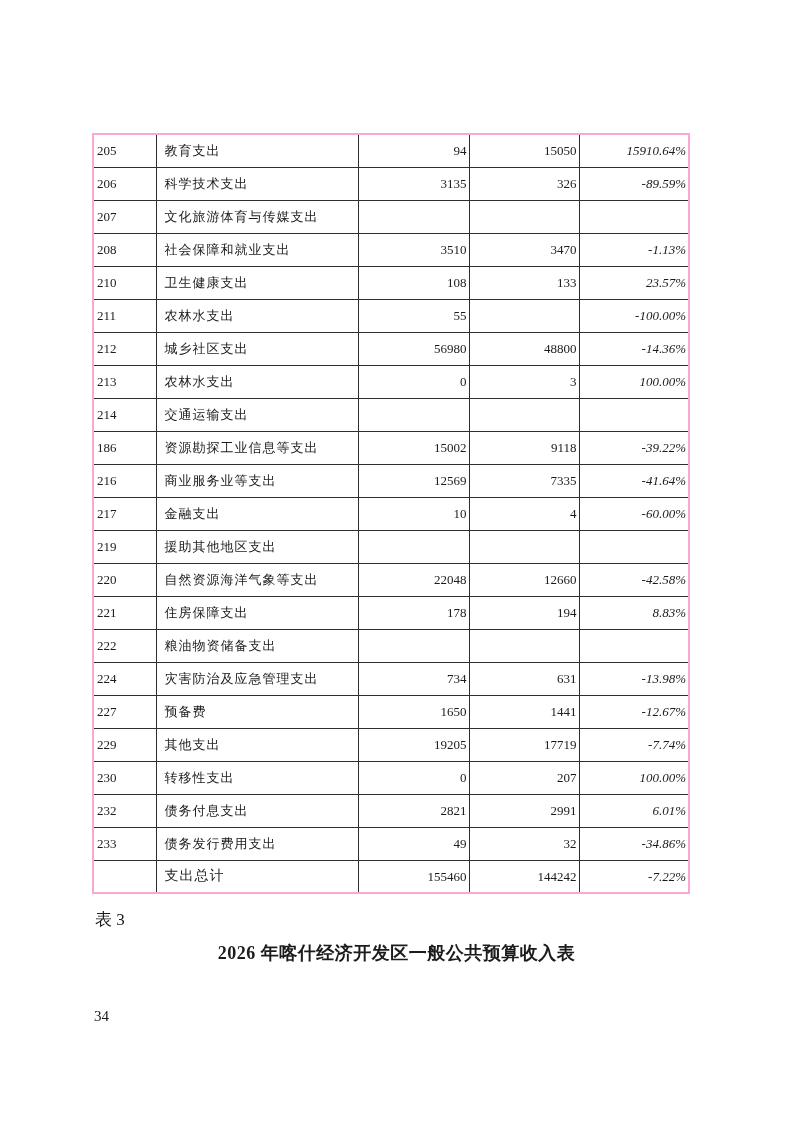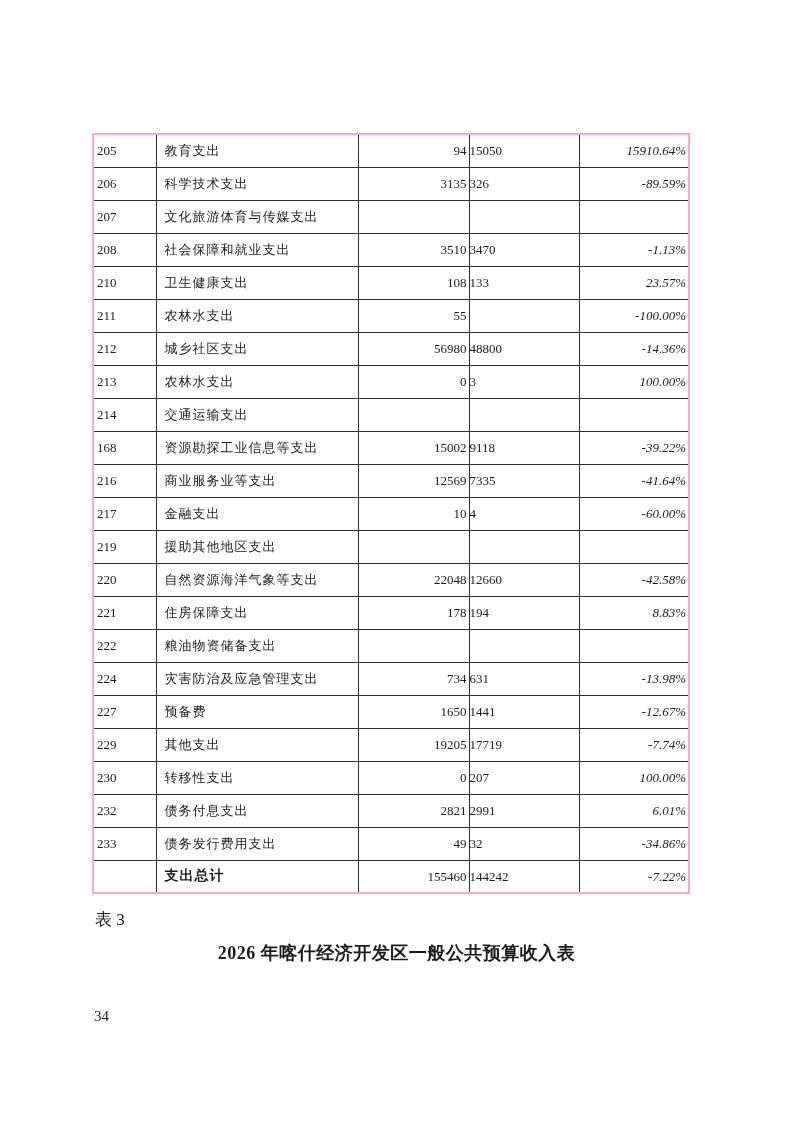--- a/index.html
+++ b/index.html
@@ -27,23 +27,23 @@
     height: 33px;
     font-size: 13px;
     line-height: 1;
     white-space: nowrap;
     overflow: hidden;
     vertical-align: middle;
   }
   td.col-code  { width: 63px;  text-align: left;  padding-left: 3px; }
   td.col-name  { width: 202px; text-align: left;  padding-left: 8px; letter-spacing: 1px; }
   td.col-v1    { width: 111px; text-align: right; padding-right: 2px; }
-  td.col-v2    { width: 110px; padding-right: 2px; }
+  td.col-v2    { width: 110px; text-align: right; padding-right: 2px; }
   td.col-pct   { width: 110px; text-align: right; padding-right: 2px; font-style: italic; }
-  tr.total td.col-name { font-weight: bold; font-size: 14px; }
+  tr.total td.col-name { font-weight: normal; font-size: 14px; }
   .table-label {
     position: absolute;
     left: 95px;
     top: 908px;
     font-size: 17px;
   }
   .next-title {
     position: absolute;
     left: 0;
     top: 941px;
@@ -125,21 +125,21 @@
           <td class="col-pct">100.00%</td>
         </tr>
         <tr>
           <td class="col-code">214</td>
           <td class="col-name">交通运输支出</td>
           <td class="col-v1"></td>
           <td class="col-v2"></td>
           <td class="col-pct"></td>
         </tr>
         <tr>
-          <td class="col-code">168</td>
+          <td class="col-code">186</td>
           <td class="col-name">资源勘探工业信息等支出</td>
           <td class="col-v1">15002</td>
           <td class="col-v2">9118</td>
           <td class="col-pct">-39.22%</td>
         </tr>
         <tr>
           <td class="col-code">216</td>
           <td class="col-name">商业服务业等支出</td>
           <td class="col-v1">12569</td>
           <td class="col-v2">7335</td>

